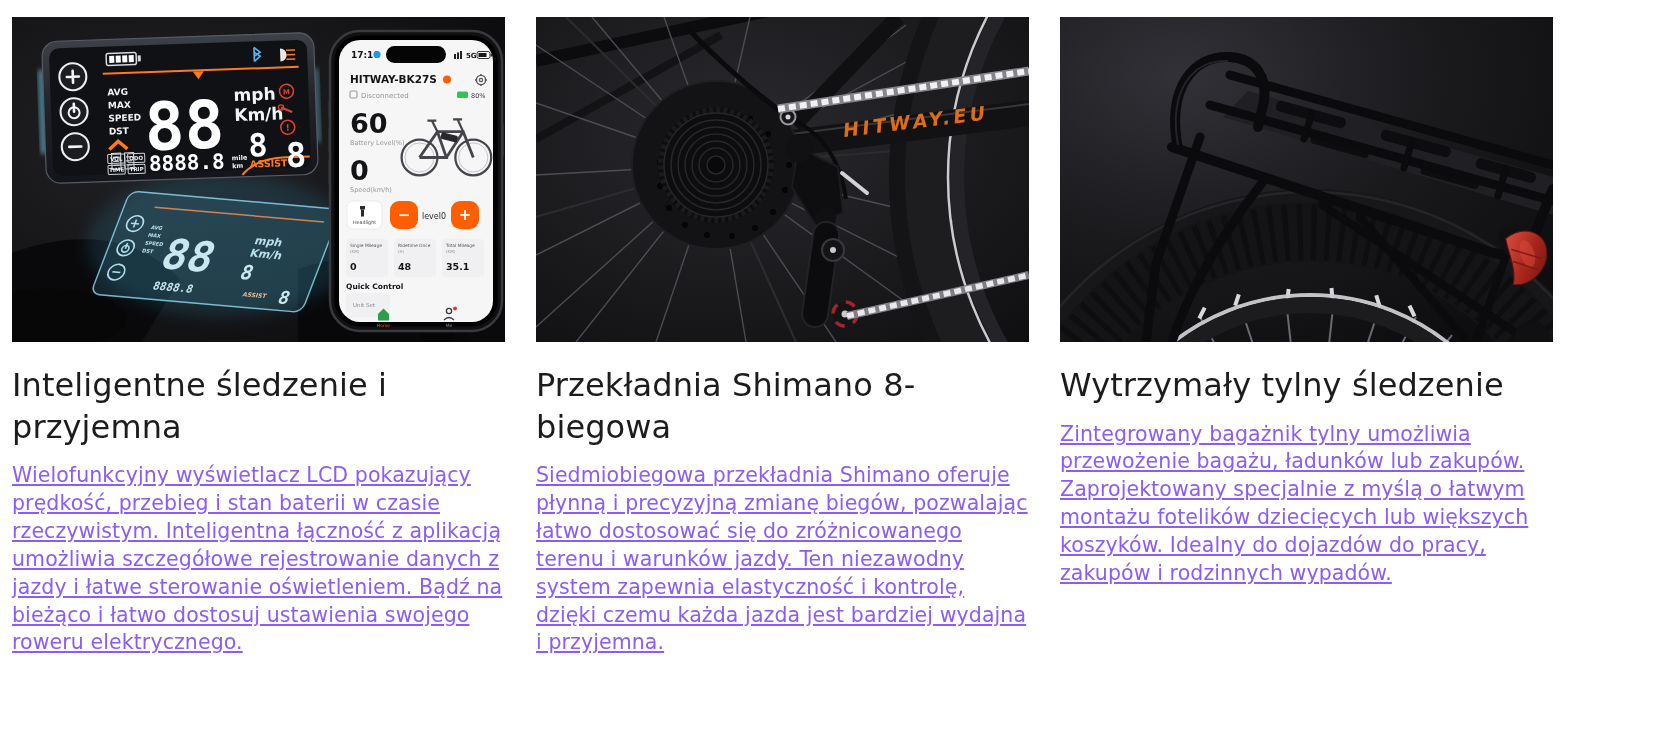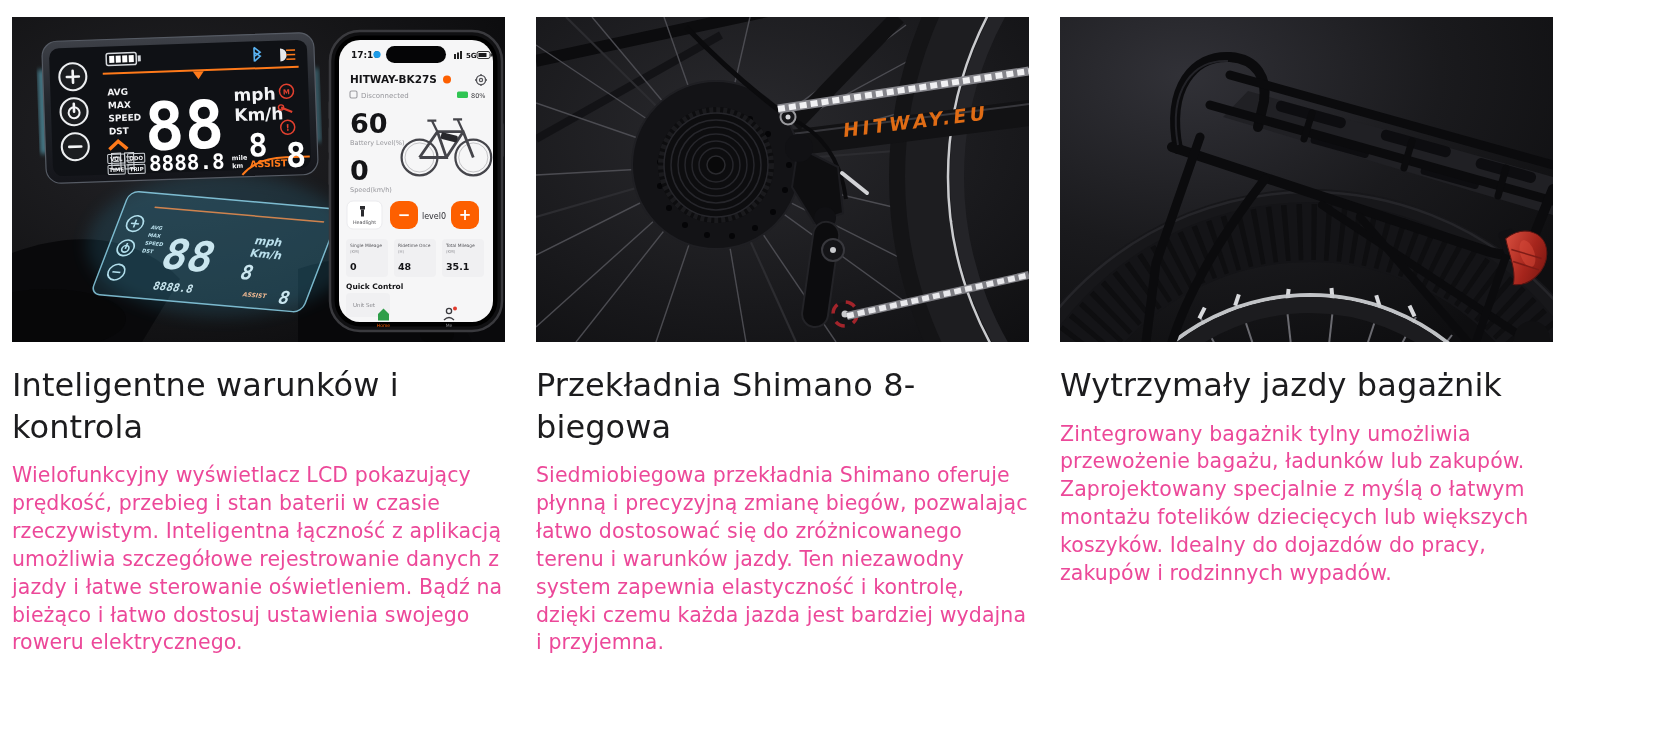--- a/index.html
+++ b/index.html
@@ -2,21 +2,21 @@
 <html><head>
 <meta charset="utf-8">
 <style>
   html,body{margin:0;padding:0;background:#ffffff;}
   body{width:1670px;height:740px;overflow:hidden;font-family:"DejaVu Sans","Liberation Sans",sans-serif;}
   .features{display:grid;grid-template-columns:repeat(3,493px);column-gap:31px;padding:17px 0 0 12px;}
   .feature{width:493px;}
   .figure{width:493px;height:325px;overflow:hidden;background:#101012;}
   .figure svg{display:block;}
   h2{margin:23px 0 14px 0;font-size:32px;font-weight:500;line-height:1.3;color:#1c1c1e;letter-spacing:.1px;}
-  p{margin:0;font-size:20.5px;line-height:1.36;color:#ec4899;letter-spacing:.1px;}
+  p{margin:0;font-size:20.5px;line-height:1.36;color:#8b5cf6;letter-spacing:.1px;text-decoration:underline;}
 
   
   text{user-select:none;}
   .seg{font-family:"DejaVu Sans Mono","Liberation Mono",monospace;font-weight:bold;fill:#ffffff;}
   .lcdt{fill:#f2f3f5;font-weight:bold;}
   .holo-t{fill:#c8effc;font-weight:bold;}
   .holo-seg{font-family:"DejaVu Sans Mono","Liberation Mono",monospace;font-weight:bold;fill:#d9f6ff;}
   .pt{fill:#141417;font-weight:bold;}
   .pg{fill:#96969b;}
   .tube{stroke:#0b0b0d;fill:none;stroke-linecap:round;}
@@ -259,21 +259,21 @@
           </g>
           <g>
             <circle cx="119" cy="280" r="2.6" stroke="#3a3a3f" stroke-width="1.3" fill="none"></circle>
             <path d="M114 289 q5 -5 10 0" stroke="#3a3a3f" stroke-width="1.3" fill="none"></path>
             <circle cx="125" cy="277.5" r="2" fill="#e23b2e"></circle>
             <text x="119" y="296" font-size="4.5" fill="#8a8a8f" text-anchor="middle">Me</text>
           </g>
         </g>
       </svg>
     </div>
-    <h2>Inteligentne warunków i kontrola</h2>
+    <h2>Inteligentne śledzenie i przyjemna</h2>
     <p>Wielofunkcyjny wyświetlacz LCD pokazujący prędkość, przebieg i stan baterii w czasie rzeczywistym. Inteligentna łączność z aplikacją umożliwia szczegółowe rejestrowanie danych z jazdy i łatwe sterowanie oświetleniem. Bądź na bieżąco i łatwo dostosuj ustawienia swojego roweru elektrycznego.</p>
   </div>
 
   <div class="feature">
     <div class="figure">
       <svg width="493" height="325" viewBox="0 0 493 325">
         <defs>
           <radialGradient id="g2" cx="42%" cy="35%" r="90%">
             <stop offset="0%" stop-color="#2a2a2e"></stop>
               <stop offset="60%" stop-color="#19191c"></stop>
@@ -469,17 +469,17 @@
 
         <g transform="translate(452,228) rotate(-18)">
           <rect x="-10" y="-16" width="16" height="24" rx="4" fill="#101013"></rect>
           <path d="M-4 -8 C18 -16 36 -2 31 17 C26 36 3 45 -11 38 C-3 24 -6 6 -4 -8 Z" fill="url(#redG3)" stroke="#5c1512" stroke-width="1"></path>
           <ellipse cx="12" cy="13" rx="7" ry="14" fill="#e0503f" opacity="0.45"></ellipse>
           <path d="M-2 4 L24 22 M-4 16 L18 32" stroke="#7e1b16" stroke-width="1.5"></path>
         </g>
         <circle cx="472" cy="322" r="18" fill="#101012"></circle>
       </svg>
     </div>
-    <h2>Wytrzymały jazdy bagażnik</h2>
+    <h2>Wytrzymały tylny śledzenie</h2>
     <p>Zintegrowany bagażnik tylny umożliwia przewożenie bagażu, ładunków lub zakupów. Zaprojektowany specjalnie z myślą o łatwym montażu fotelików dziecięcych lub większych koszyków. Idealny do dojazdów do pracy, zakupów i rodzinnych wypadów.</p>
   </div>
 
 </div>
 
 </body></html>

